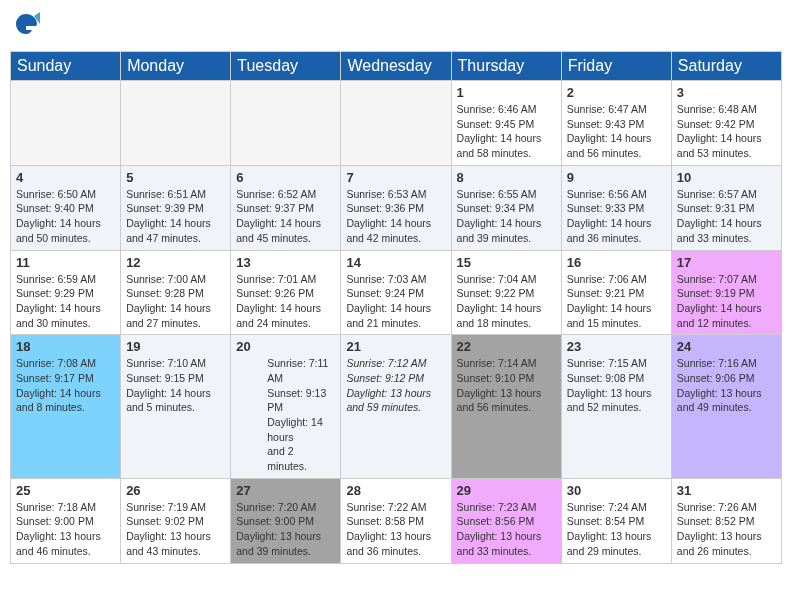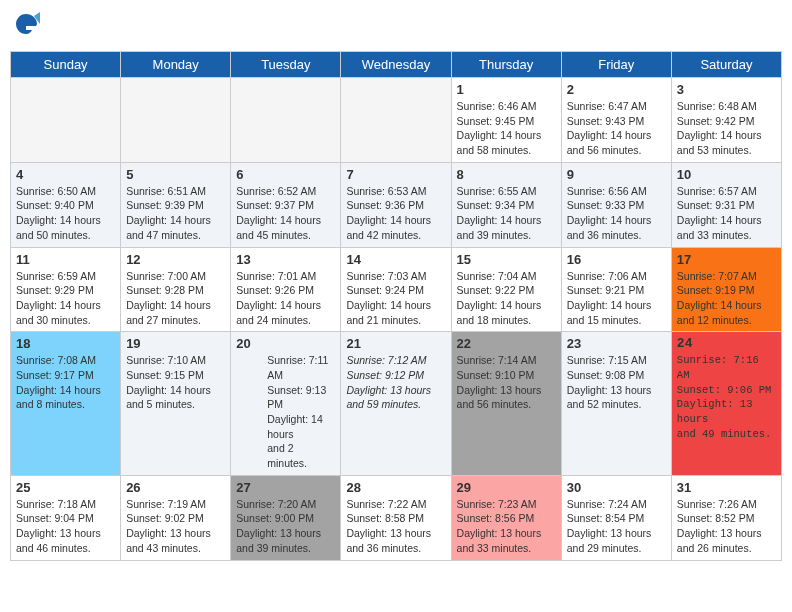--- a/index.html
+++ b/index.html
@@ -47,23 +47,23 @@
       font-size: 14px;
       color: #555;
     }
     .calendar {
       width: 100%;
       border-collapse: collapse;
     }
     .calendar th {
       background-color: #1a5faa;
       color: #fff;
-      text-align: center;
+      text-align: left;
       padding: 5px 6px;
-      font-size: 13px;
+      font-size: 16px;
       font-weight: normal;
       border: 1px solid #ccc;
     }
     .calendar td {
       border: 1px solid #ccc;
       vertical-align: top;
       padding: 4px 5px;
       width: calc(100% / 7);
       min-height: 80px;
       font-size: 10.5px;
@@ -233,21 +233,21 @@
 Daylight: 14 hours
 and 18 minutes.</div>
         </td>
         <td style="background: rgb(255, 255, 255);">
           <span class="day-number">16</span>
           <div class="day-info" style="white-space: pre-line;">Sunrise: 7:06 AM
 Sunset: 9:21 PM
 Daylight: 14 hours
 and 15 minutes.</div>
         </td>
-        <td style="background: #f97316;">
+        <td style="background: #f0abfc;">
           <span class="day-number">17</span>
           <div class="day-info" style="white-space: pre-line;">Sunrise: 7:07 AM
 Sunset: 9:19 PM
 Daylight: 14 hours
 and 12 minutes.</div>
         </td>
       </tr>
       <tr>
         <td style="background: #7dd3fc;">
           <span class="day-number">18</span>
@@ -284,33 +284,33 @@
 Daylight: 13 hours
 and 56 minutes.</div>
         </td>
         <td style="background: rgb(240, 244, 248);">
           <span class="day-number">23</span>
           <div class="day-info" style="white-space: pre-line;">Sunrise: 7:15 AM
 Sunset: 9:08 PM
 Daylight: 13 hours
 and 52 minutes.</div>
         </td>
-        <td style="background: #ef4444; font-family: Liberation Mono, monospace;">
+        <td style="background: #c4b5fd;">
           <span class="day-number">24</span>
           <div class="day-info" style="white-space: pre-line;">Sunrise: 7:16 AM
 Sunset: 9:06 PM
 Daylight: 13 hours
 and 49 minutes.</div>
         </td>
       </tr>
       <tr>
         <td style="background: rgb(255, 255, 255);">
           <span class="day-number">25</span>
           <div class="day-info" style="white-space: pre-line;">Sunrise: 7:18 AM
-Sunset: 9:04 PM
+Sunset: 9:00 PM
 Daylight: 13 hours
 and 46 minutes.</div>
         </td>
         <td style="background: rgb(255, 255, 255);">
           <span class="day-number">26</span>
           <div class="day-info" style="white-space: pre-line;">Sunrise: 7:19 AM
 Sunset: 9:02 PM
 Daylight: 13 hours
 and 43 minutes.</div>
         </td>
@@ -321,21 +321,21 @@
 Daylight: 13 hours
 and 39 minutes.</div>
         </td>
         <td style="background: rgb(255, 255, 255);">
           <span class="day-number">28</span>
           <div class="day-info" style="white-space: pre-line;">Sunrise: 7:22 AM
 Sunset: 8:58 PM
 Daylight: 13 hours
 and 36 minutes.</div>
         </td>
-        <td style="background: #fca5a5;">
+        <td style="background: #f0abfc;">
           <span class="day-number">29</span>
           <div class="day-info" style="white-space: pre-line;">Sunrise: 7:23 AM
 Sunset: 8:56 PM
 Daylight: 13 hours
 and 33 minutes.</div>
         </td>
         <td style="background: rgb(255, 255, 255);">
           <span class="day-number">30</span>
           <div class="day-info" style="white-space: pre-line;">Sunrise: 7:24 AM
 Sunset: 8:54 PM

